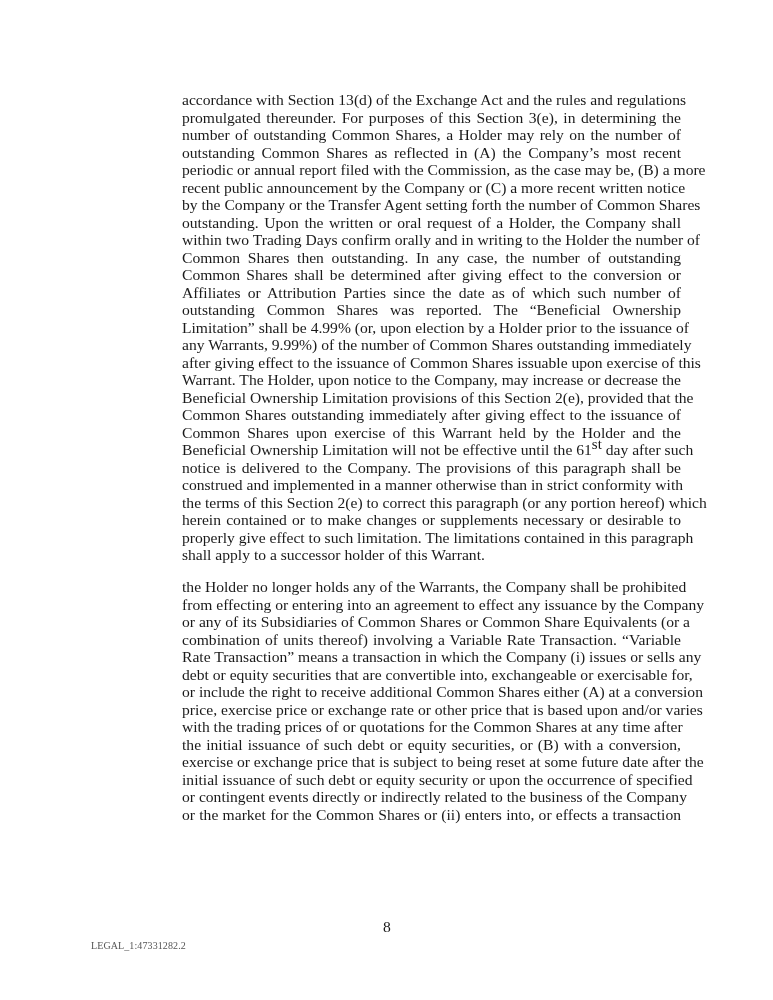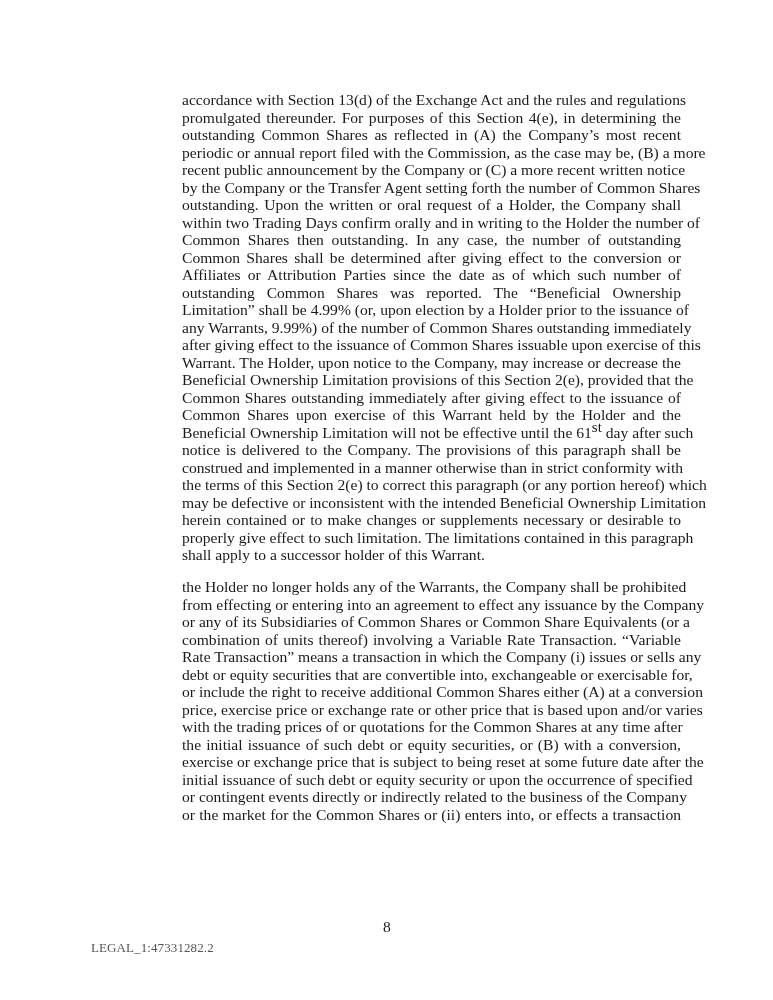--- a/index.html
+++ b/index.html
@@ -66,35 +66,36 @@
     left: 381px;
     top: 918px;
     font-size: 15.6px;
     width: 12px;
     text-align: center;
   }
   .footer-id {
     position: absolute;
     left: 91px;
     top: 940px;
-    font-size: 13px;
+    font-size: 10px;
     color: #555555;
     letter-spacing: 0.1px;
   }
 </style>
 </head>
 <body>
 
 <div class="page">
 
   <div class="body-text">
 
     <div>
       <span class="line">accordance with Section 13(d) of the Exchange Act and the rules and regulations</span>
-      <span class="line">promulgated thereunder.  For purposes of this Section 4(e), in determining the</span>
+      <span class="line">promulgated thereunder.  For purposes of this Section 3(e), in determining the</span>
+      <span class="line">number of outstanding Common Shares, a Holder may rely on the number of</span>
       <span class="line">outstanding Common Shares as reflected in (A) the Company’s most recent</span>
       <span class="line">periodic or annual report filed with the Commission, as the case may be, (B) a more</span>
       <span class="line">recent public announcement by the Company or (C) a more recent written notice</span>
       <span class="line">by the Company or the Transfer Agent setting forth the number of Common Shares</span>
       <span class="line">outstanding.  Upon the written or oral request of a Holder, the Company shall</span>
       <span class="line">within two Trading Days confirm orally and in writing to the Holder the number of</span>
       <span class="line">Common Shares then outstanding.  In any case, the number of outstanding</span>
       <span class="line">Common Shares shall be determined after giving effect to the conversion or</span>
       <span class="line">Affiliates or Attribution Parties since the date as of which such number of</span>
       <span class="line"><span>outstanding Common Shares was reported.  The “</span><span class="u">Beneficial Ownership</span></span>
@@ -102,21 +103,20 @@
       <span class="line">any Warrants, 9.99%) of the number of Common Shares outstanding immediately</span>
       <span class="line">after giving effect to the issuance of Common Shares issuable upon exercise of this</span>
       <span class="line">Warrant.  The Holder, upon notice to the Company, may increase or decrease the</span>
       <span class="line">Beneficial Ownership Limitation provisions of this Section 2(e), provided that the</span>
       <span class="line">Common Shares outstanding immediately after giving effect to the issuance of</span>
       <span class="line">Common Shares upon exercise of this Warrant held by the Holder and the</span>
       <span class="line"><span>Beneficial Ownership Limitation will not be effective until the 61</span><sup>st</sup><span> day after such</span></span>
       <span class="line">notice is delivered to the Company.  The provisions of this paragraph shall be</span>
       <span class="line">construed and implemented in a manner otherwise than in strict conformity with</span>
       <span class="line">the terms of this Section 2(e) to correct this paragraph (or any portion hereof) which</span>
-      <span class="line">may be defective or inconsistent with the intended Beneficial Ownership Limitation</span>
       <span class="line">herein contained or to make changes or supplements necessary or desirable to</span>
       <span class="line">properly give effect to such limitation. The limitations contained in this paragraph</span>
       <span class="line last">shall apply to a successor holder of this Warrant.</span>
     </div>
 
     <div class="para-gap"></div>
 
     <div>
       <span class="line">the Holder no longer holds any of the Warrants, the Company shall be prohibited</span>
       <span class="line">from effecting or entering into an agreement to effect any issuance by the Company</span>

